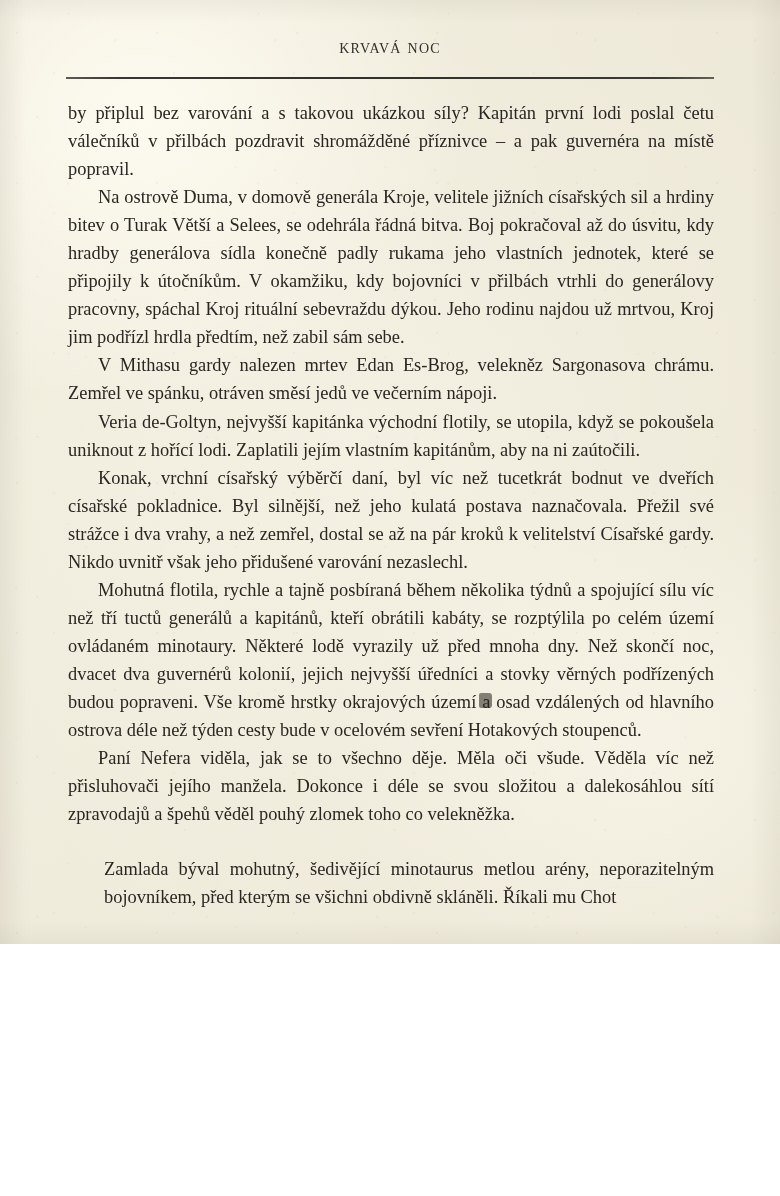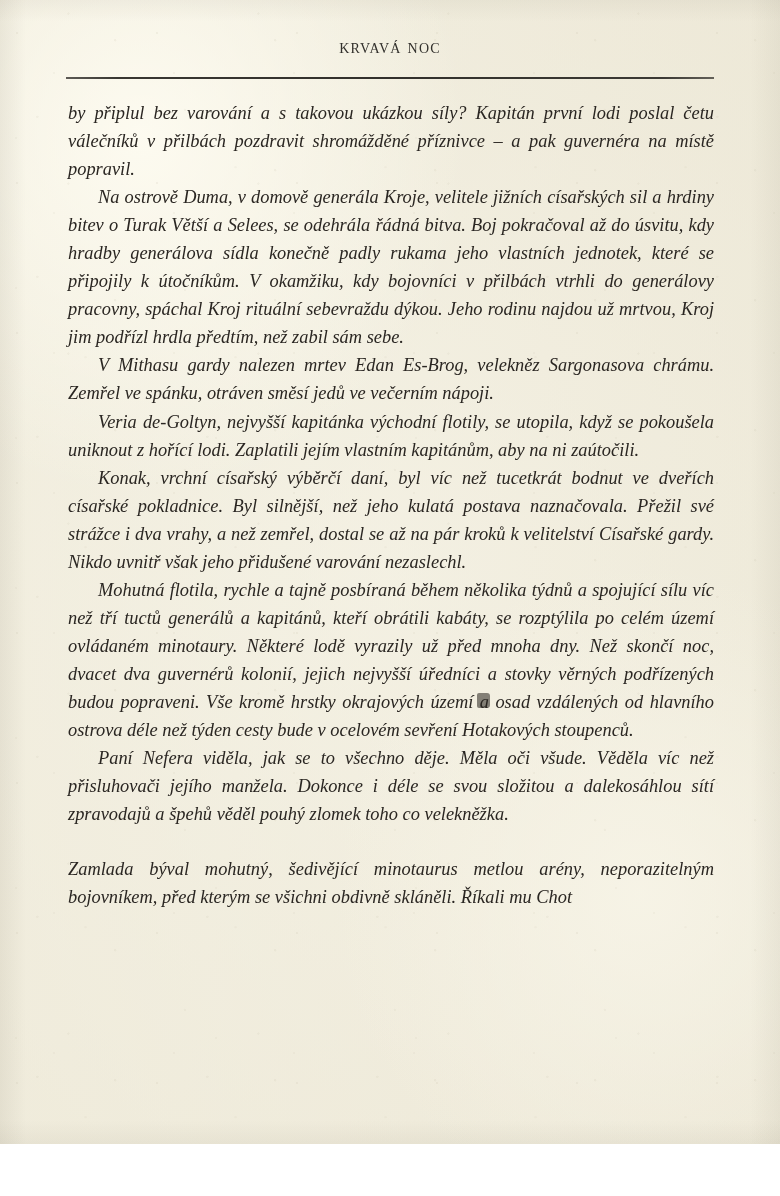--- a/index.html
+++ b/index.html
@@ -5,21 +5,21 @@
 <style>
   html, body {
     margin: 0;
     padding: 0;
     background: #ffffff;
   }
 
   .page {
     position: relative;
     width: 780px;
-    height: 1144px;
+    height: 944px;
     margin: 0 auto;
     overflow: hidden;
     background: #f4f1e2;
     background-image:
       radial-gradient(ellipse 60% 45% at 18% 12%, rgba(255,253,243,0.85) 0%, rgba(255,253,243,0) 70%),
       radial-gradient(ellipse 55% 40% at 82% 78%, rgba(247,244,231,0.9) 0%, rgba(247,244,231,0) 72%),
       radial-gradient(ellipse 70% 60% at 50% 50%, rgba(245,242,230,0.5) 0%, rgba(236,231,214,0.55) 100%),
       linear-gradient(100deg, #f6f3e5 0%, #f3f0e1 38%, #f1eddd 62%, #eeead9 100%);
     box-sizing: border-box;
     font-family: "Liberation Serif", "DejaVu Serif", serif;
@@ -105,26 +105,25 @@
     text-align: justify;
     text-justify: inter-word;
     hyphens: manual;
     -webkit-hyphens: manual;
   }
 
   .textblock p {
     margin: 0;
     text-indent: 30px;
     text-align: justify;
-    font-style: italic;
   }
   .textblock p.no-indent { text-indent: 0; }
 
   
-  .textblock p:last-child { text-align: justify; }
+  .textblock p:last-child { text-align: justify; margin-left: 36px; }
 
   .gap-break {
     height: 27px;
   }
 
   
   .smudge {
     position: relative;
   }
   .smudge::after {

